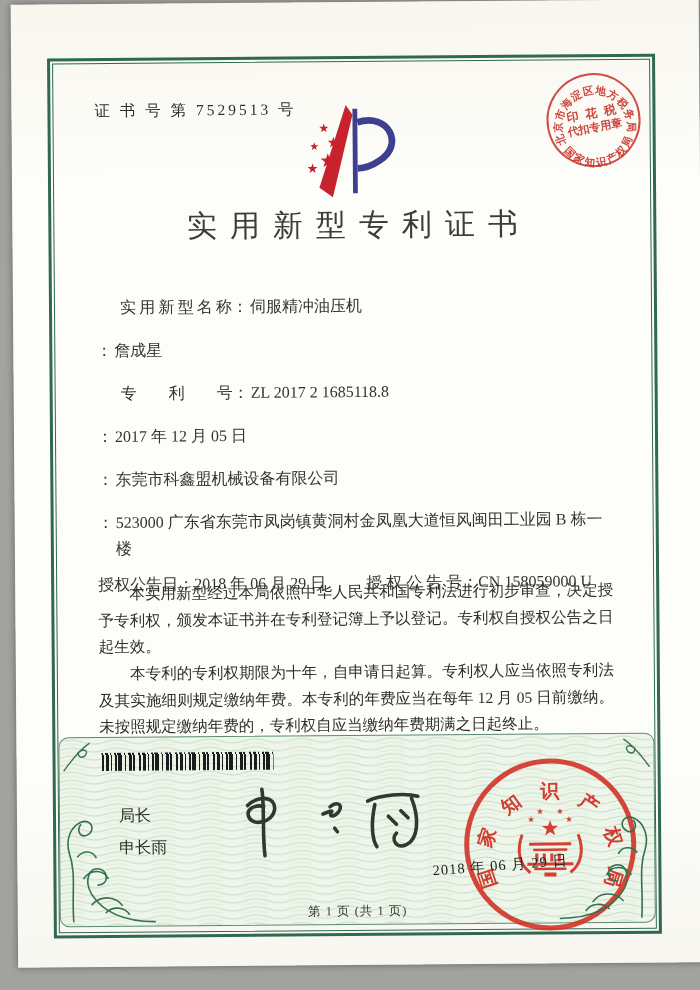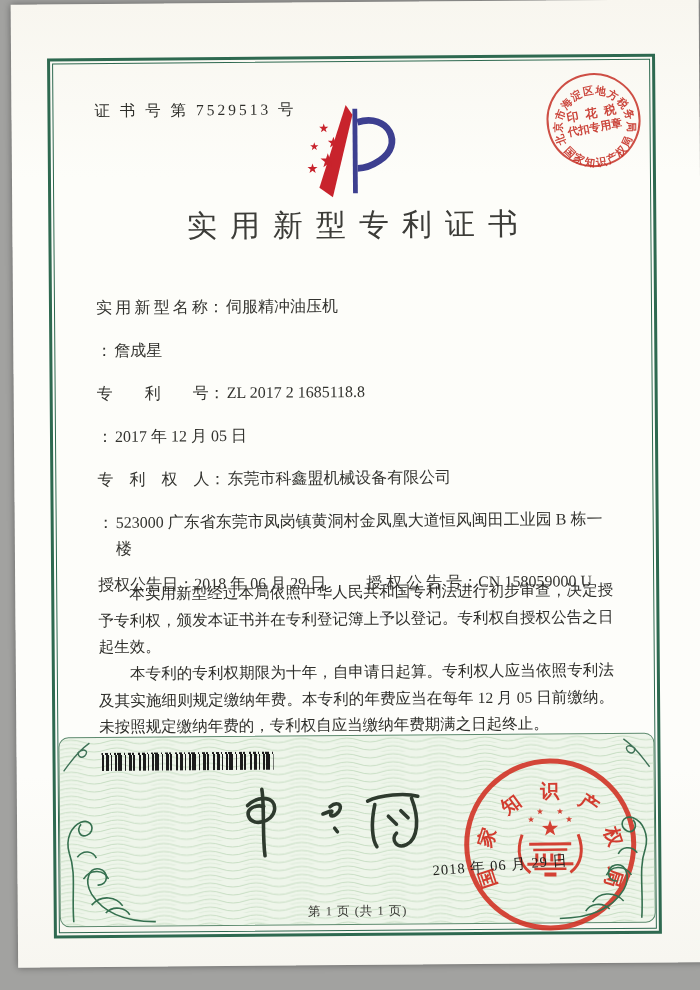--- a/index.html
+++ b/index.html
@@ -12,21 +12,21 @@
   .frame{position:absolute;left:36px;top:54px;width:602px;height:874px;
          border:3px solid #2e6950;}
   .frame-inner{position:absolute;inset:2px;border:1px solid #2e6950;}
   .cert-no{position:absolute;left:44px;top:40px;font-size:15.5px;letter-spacing:3px;color:#2f2f2b;}
   .logo{position:absolute;left:238px;top:46px;}
   .title{position:absolute;left:0;top:146px;width:100%;text-align:center;
          font-size:30px;letter-spacing:13px;text-indent:13px;color:#3c3c38;font-weight:500;}
   .fields{position:absolute;left:44px;top:234px;width:516px;font-size:16px;color:#33332f;}
   .frow{display:flex;line-height:26px;margin-bottom:17px;}
   .frow.addr{margin-bottom:10px;}
-  .flabel{flex:0 0 112px;text-align:justify;text-align-last:justify;}
+  .flabel{flex:0 0 112px;text-align:justify;text-align-last:justify;margin-left:24px;}
   .fcolon{flex:0 0 18px;}
   .fval{flex:1;}
   .grant{position:relative;height:26px;}
   .gright{position:absolute;left:268px;top:0;white-space:nowrap;}
   .paras{position:absolute;left:44px;top:520px;width:515px;font-size:15.5px;
          line-height:1.72;color:#2e2e2a;text-align:justify;}
   .paras p{margin:0;text-indent:2em;}
   .panel{position:absolute;left:3px;top:676px;width:594px;height:188px;
          background:#eef5ea;border:1px solid #5d8a6e;border-radius:10px;}
   .wavebg{position:absolute;inset:0;width:100%;height:100%;border-radius:10px;}
@@ -126,21 +126,20 @@
         <div class="frow">
           <span class="flabel">专利号</span>
             <span class="fcolon">：</span>
             <span class="fval">ZL 2017 2 1685118.8</span>
         </div>
         <div class="frow">
             <span class="fcolon">：</span>
             <span class="fval">2017 年 12 月 05 日</span>
         </div>
         <div class="frow">
-          <span class="flabel">专利权人</span>
             <span class="fcolon">：</span>
             <span class="fval">东莞市科鑫盟机械设备有限公司</span>
         </div>
         <div class="frow addr">
             <span class="fcolon">：</span>
             <span class="fval">523000 广东省东莞市凤岗镇黄洞村金凤凰大道恒风闽田工业园 B 栋一楼</span>
         </div>
         <div class="frow grant">
           <span class="gleft"><span>授权公告日</span><span>：</span><span>2018 年 06 月 29 日</span></span>
           <span class="gright"><span>授 权 公 告 号</span><span>：</span><span>CN 158059000 U</span></span>
@@ -166,20 +165,24 @@
 
         <svg class="curl c-left" width="34" height="34" viewBox="0 0 34 34">
           <path d="M2,32 C10,22 14,14 28,4 M16,14 C23,8 28,12 23,17 C19,20 15,16 18,12" fill="none" stroke="#3f7257" stroke-width="1.4"></path>
         </svg>
         <svg class="curl c-right" width="34" height="34" viewBox="0 0 34 34">
           <path d="M2,32 C10,22 14,14 28,4 M16,14 C23,8 28,12 23,17 C19,20 15,16 18,12" fill="none" stroke="#3f7257" stroke-width="1.4"></path>
         </svg>
 
         <div class="barcode"></div>
 
+        <div class="signer">
+          <div>局长</div>
+          <div>申长雨</div>
+        </div>
 
         <svg class="sig-svg" width="215" height="88" viewBox="0 0 240 95">
           <g fill="none" stroke="#2e3a2e" stroke-width="4" stroke-linecap="round" stroke-linejoin="round">
             <path d="M38,8 C41,26 38,60 41,82"></path>
             <path d="M22,26 C34,14 54,16 52,31 C50,45 27,50 23,38 C20,29 31,25 40,27"></path>
             <path d="M106,36 L114,33"></path>
             <path d="M114,28 C121,22 129,25 124,33 C120,39 111,41 116,33"></path>
             <path d="M119,52 L122,56"></path>
             <path d="M156,22 C170,15 198,13 212,17"></path>
             <path d="M164,26 C159,48 161,66 166,73"></path>

